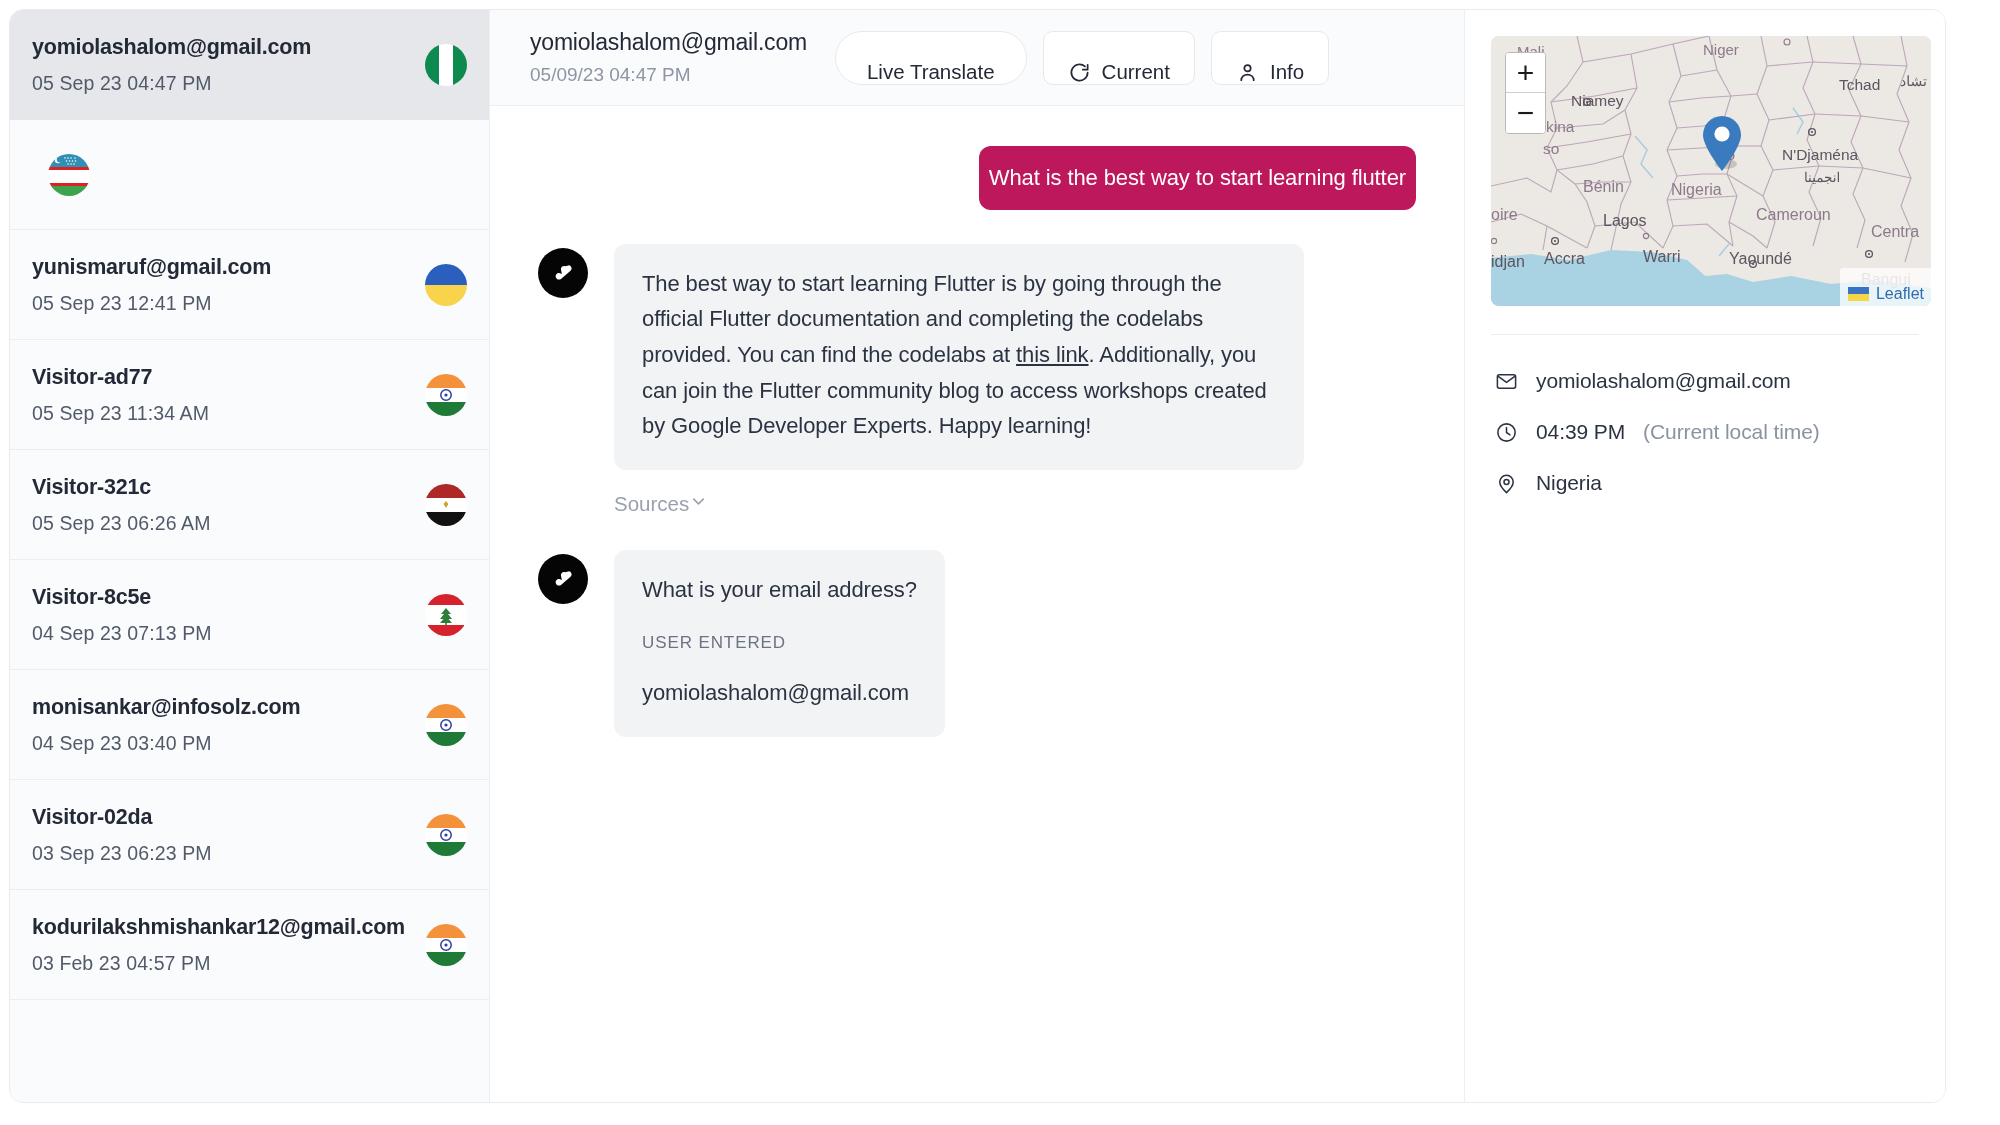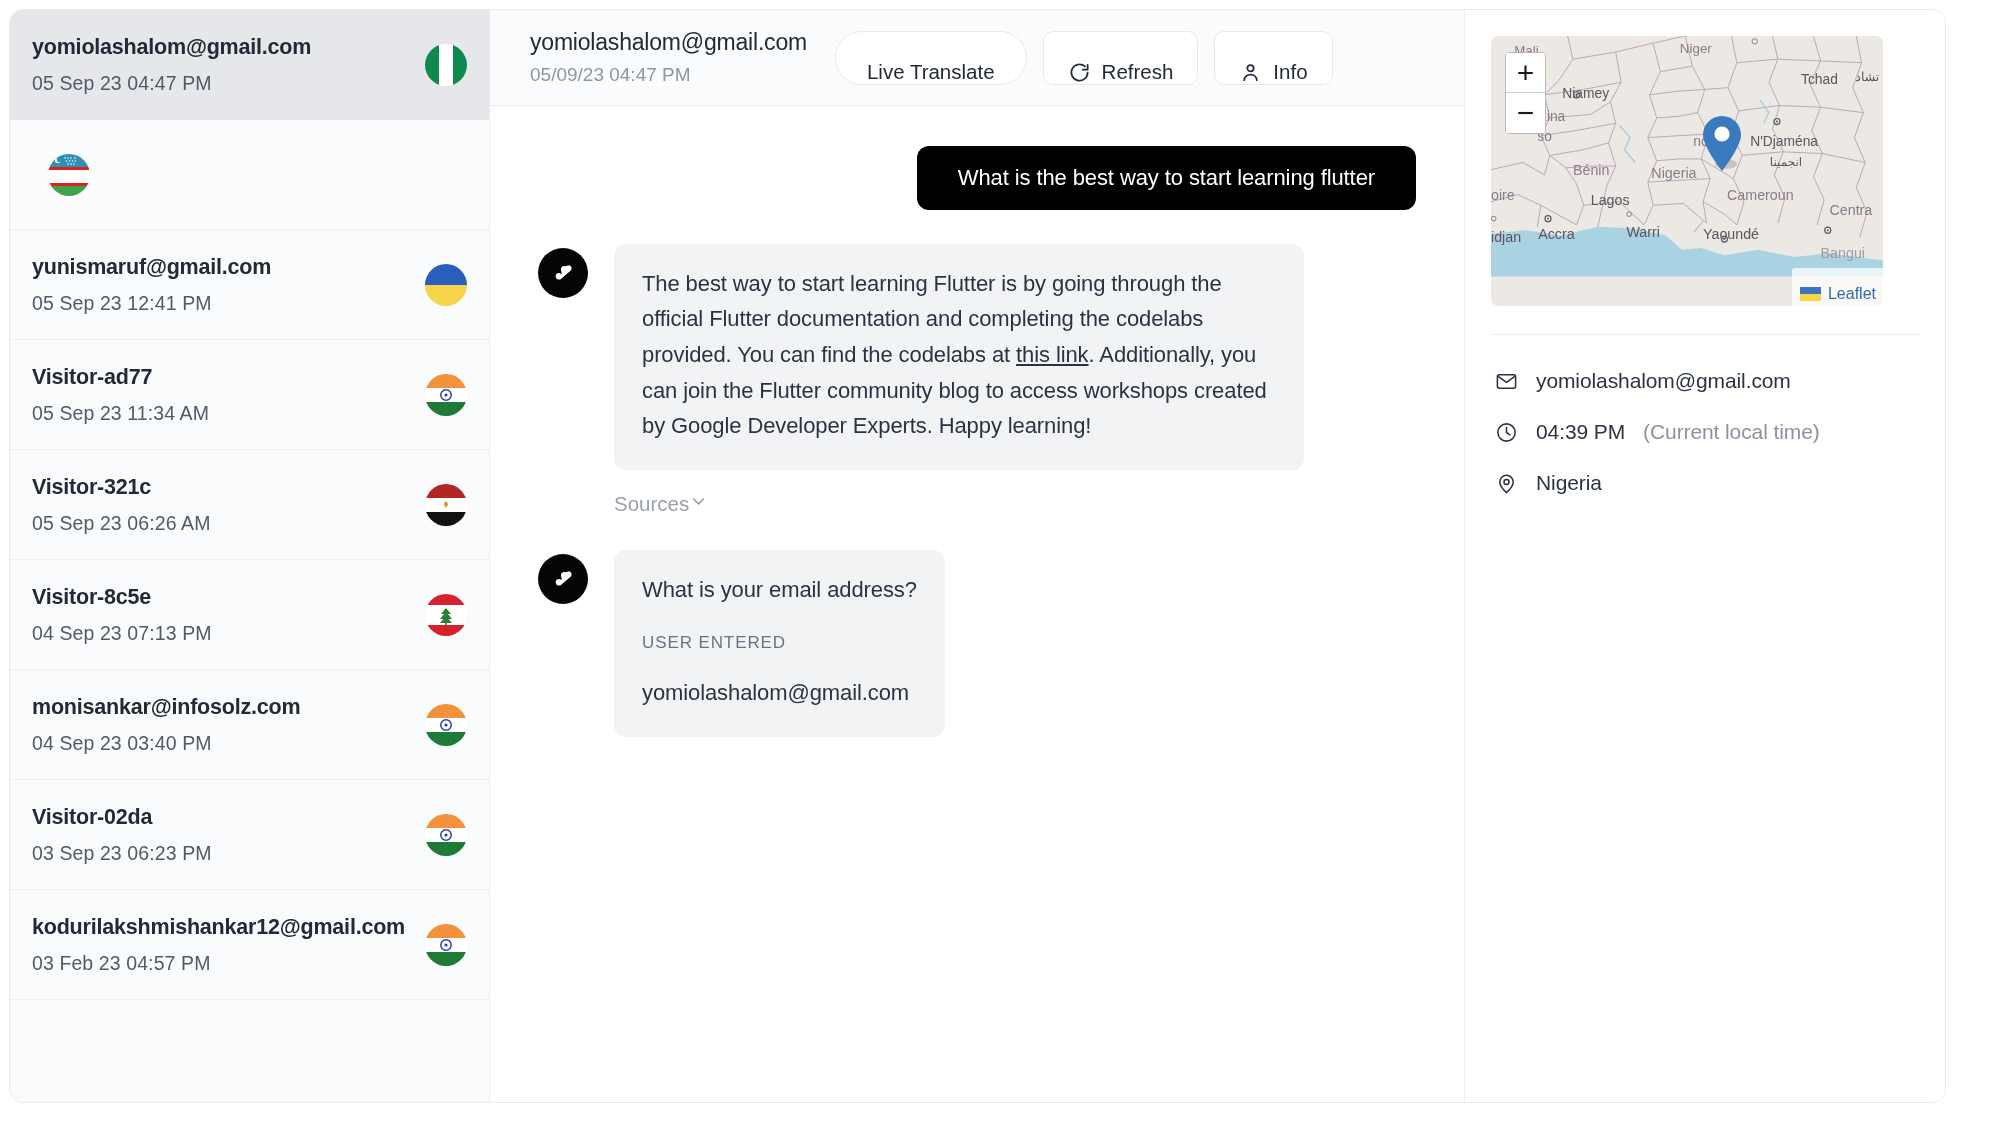--- a/index.html
+++ b/index.html
@@ -130,24 +130,24 @@
     padding: 40px 48px 20px 48px;
     display: flex;
     flex-direction: column;
   }
 
   .msg-row { display: flex; margin-bottom: 6px; }
   .msg-row.out { justify-content: flex-end; }
   .msg-row.in { justify-content: flex-start; align-items: flex-start; }
 
   .bubble-out {
-    background: #000000;
+    background: #be185d;
     color: #ffffff;
     border-radius: 12px;
-    padding: 17px 41px;
+    padding: 17px 10px;
     font-size: 22px;
     line-height: 1.35;
     max-width: 760px;
     letter-spacing: -0.1px;
   }
   .bot-avatar {
     width: 50px; height: 50px;
     flex: 0 0 50px;
     border-radius: 50%;
     background: #050505;
@@ -198,21 +198,21 @@
   
   #info-panel {
     width: 480px;
     flex: 0 0 480px;
     height: 100%;
     background: #ffffff;
     padding: 26px 26px 0 26px;
   }
   #map-card {
     position: relative;
-    width: 392px;
+    width: 440px;
     height: 270px;
     border-radius: 8px;
     overflow: hidden;
     background: #ece8e3;
   }
   #map-tiles { position: absolute; inset: 0; }
   #map-zoom-controls {
     position: absolute;
     left: 14px; top: 16px;
     width: 41px;
@@ -451,21 +451,21 @@
         <span>Live Translate</span>
       </button>
 
       <button class="hdr-btn">
         <span>
           <svg width="23" height="23" viewBox="0 0 24 24" fill="none" stroke="#232936" stroke-width="1.8" stroke-linecap="round" stroke-linejoin="round">
             <path d="M20.5 12a8.5 8.5 0 1 1-2.8-6.3"></path>
               <path d="M20.5 4v5h-5"></path>
           </svg>
         </span>
-        <span>Refresh</span>
+        <span>Current</span>
       </button>
 
       <button class="hdr-btn">
         <span>
           <svg width="23" height="23" viewBox="0 0 24 24" fill="none" stroke="#232936" stroke-width="1.8" stroke-linecap="round" stroke-linejoin="round">
             <circle cx="12" cy="7.5" r="3.3"></circle>
               <path d="M5.5 20c0-3.6 2.9-5.8 6.5-5.8s6.5 2.2 6.5 5.8"></path>
           </svg>
         </span>
         <span>Info</span>

